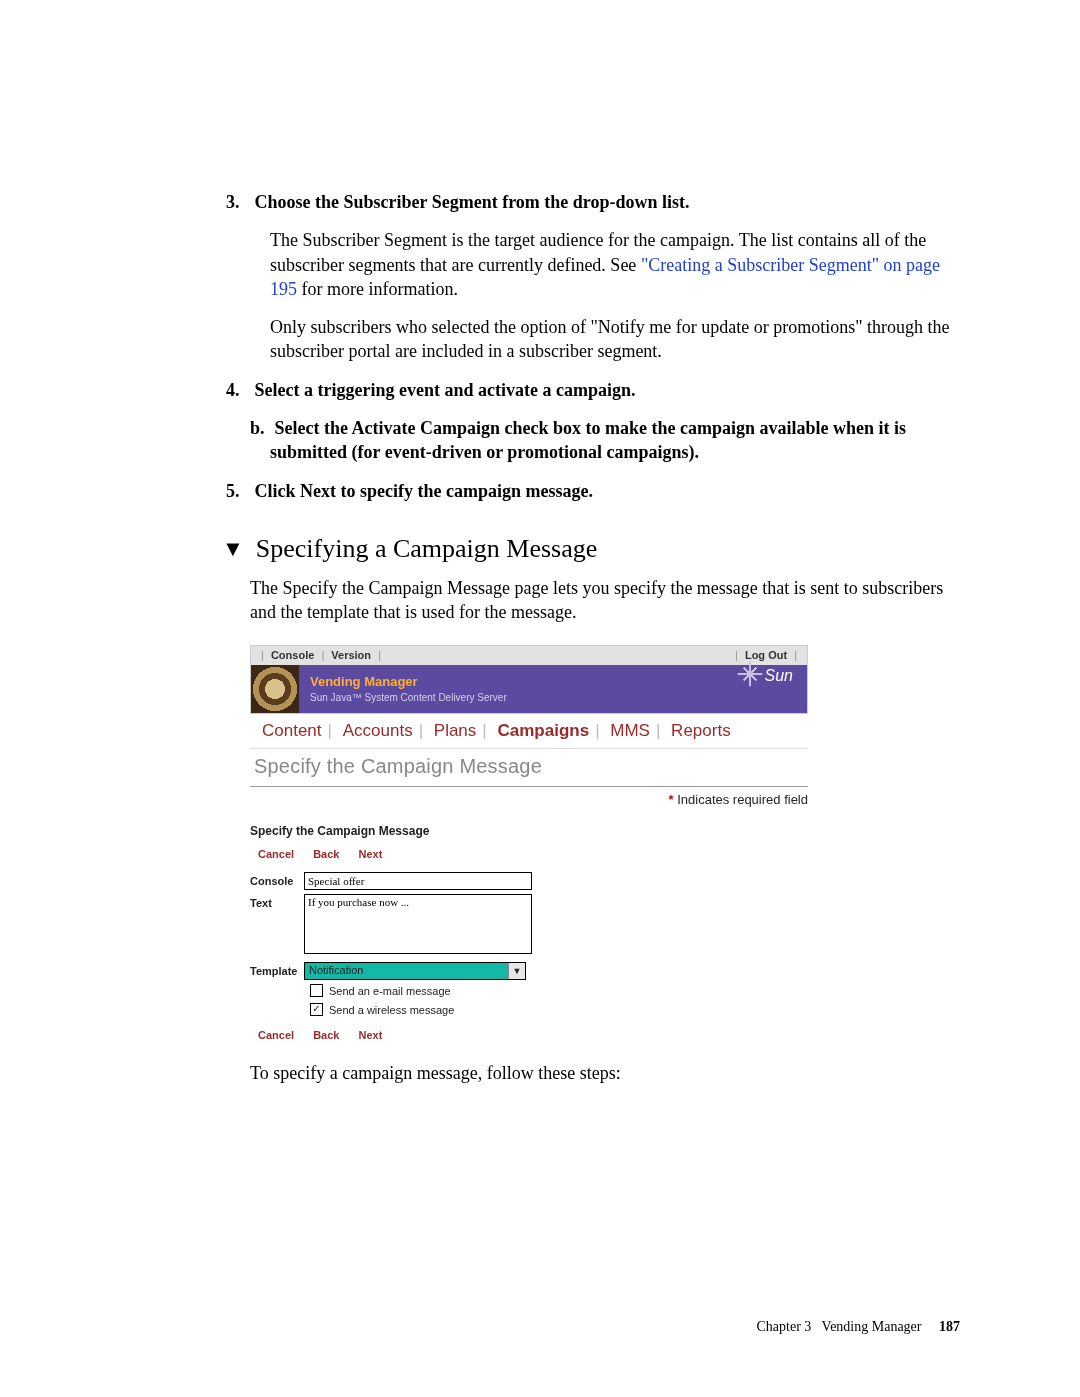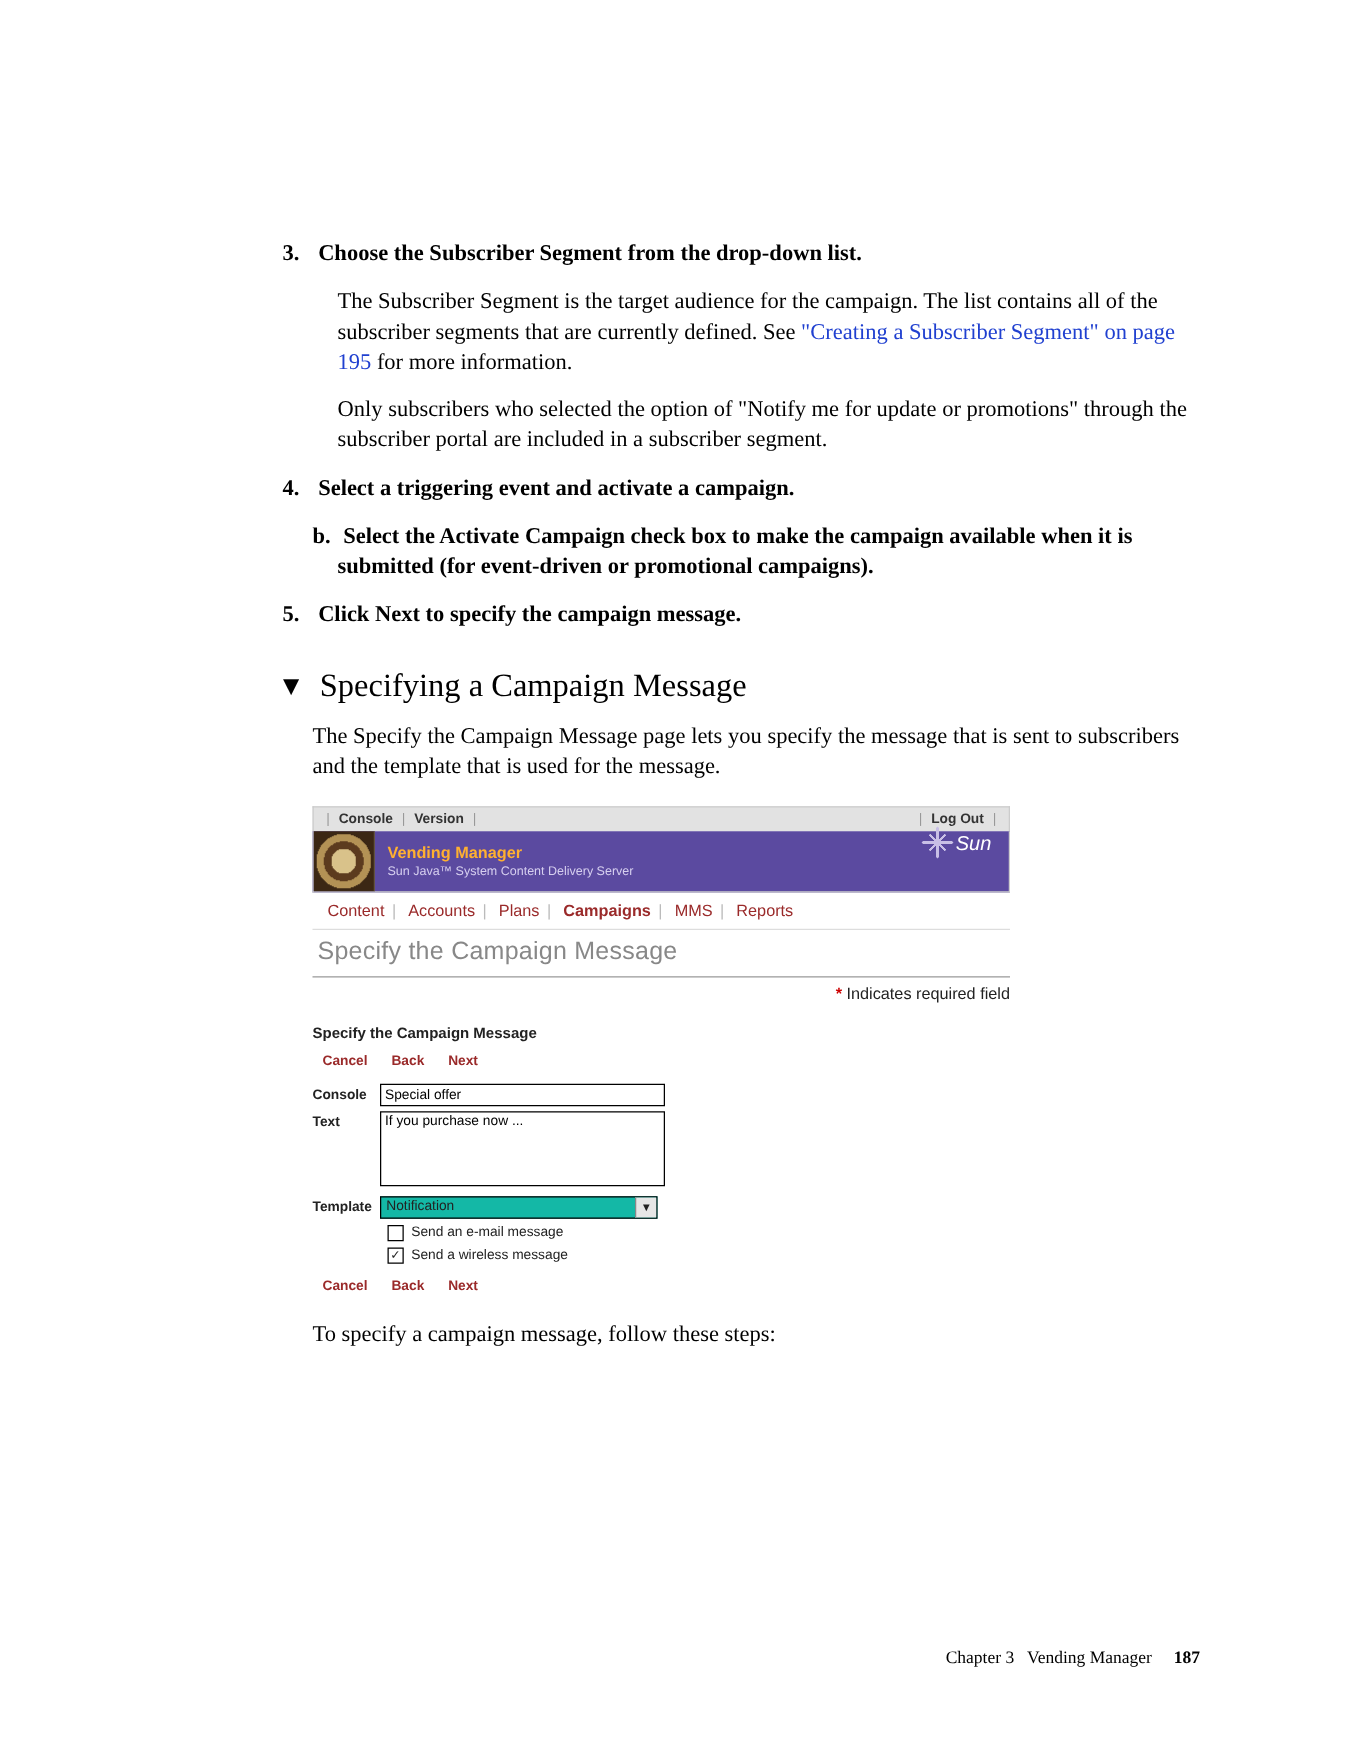--- a/index.html
+++ b/index.html
@@ -90,21 +90,21 @@
     background:
       linear-gradient(45deg, transparent 45%, #c8bfe6 45% 55%, transparent 55%),
       linear-gradient(-45deg, transparent 45%, #c8bfe6 45% 55%, transparent 55%),
       linear-gradient(0deg, transparent 45%, #c8bfe6 45% 55%, transparent 55%),
       linear-gradient(90deg, transparent 45%, #c8bfe6 45% 55%, transparent 55%);
     transform: rotate(45deg);
   }
   .ss-tabs {
     border-bottom: 1px solid #ddd;
     padding: 6px 6px;
-    font-size: 13px;
+    font-size: 17px;
   }
   .ss-tabs .t { color: #9a2a2a; padding: 0 6px; }
   .ss-tabs .t.active { font-weight: bold; }
   .ss-tabs .tsep { color: #bbb; }
   .ss-page-title {
     font-family: Arial, sans-serif;
     font-size: 20px;
     color: #888;
     padding: 4px 4px 6px 4px;
     border-bottom: 1px solid #999;
@@ -112,21 +112,21 @@
   }
   .req-line { text-align: right; font-size: 13px; padding: 4px 0 14px; }
   .req-line .ast { color: #c00; font-weight: bold; }
   .form-title { font-weight: bold; font-size: 12px; margin-bottom: 8px; }
   .btnrow { margin: 4px 0 10px 8px; }
   .lnkbtn { color: #9a2a2a; font-weight: bold; font-size: 11px; margin-right: 16px; cursor: pointer; }
   .frow { display: flex; align-items: flex-start; margin: 4px 0; }
   .flabel { width: 54px; text-align: left; font-weight: bold; font-size: 11px; padding-top: 2px; }
   .finput {
     border: 1px solid #000;
-    font-family: Liberation Sans, sans-serif;
+    font-family: Liberation Serif, serif;
     font-size: 11px;
     padding: 1px 3px;
     background: #fff;
   }
   .subject-in { width: 220px; height: 14px; }
   .text-in { width: 220px; height: 56px; resize: none; }
   .select-wrap {
     display: inline-flex;
     border: 1px solid #000;
     width: 220px;
@@ -135,21 +135,21 @@
     background: #14b8a6;
   }
   .select-wrap .val { flex: 1; padding: 0 4px; font-size: 11px; line-height: 15px; }
   .select-wrap .btn {
     width: 16px;
     background: #e6e6e6;
     border-left: 1px solid #888;
     display:flex; align-items:center; justify-content:center;
     font-size: 9px;
   }
-  .checkrow { display:flex; align-items:center; gap:6px; margin: 4px 0 2px 60px; font-size: 11px; }
+  .checkrow { display:flex; align-items:flex-start; gap:6px; margin: 4px 0 2px 60px; font-size: 11px; }
   .checkbox {
     width: 11px; height: 11px;
     border: 1px solid #000;
     display: inline-flex; align-items: center; justify-content: center;
     font-size: 10px; line-height: 1;
     background:#fff;
   }
   .footer {
     position: absolute;
     bottom: 60px;

